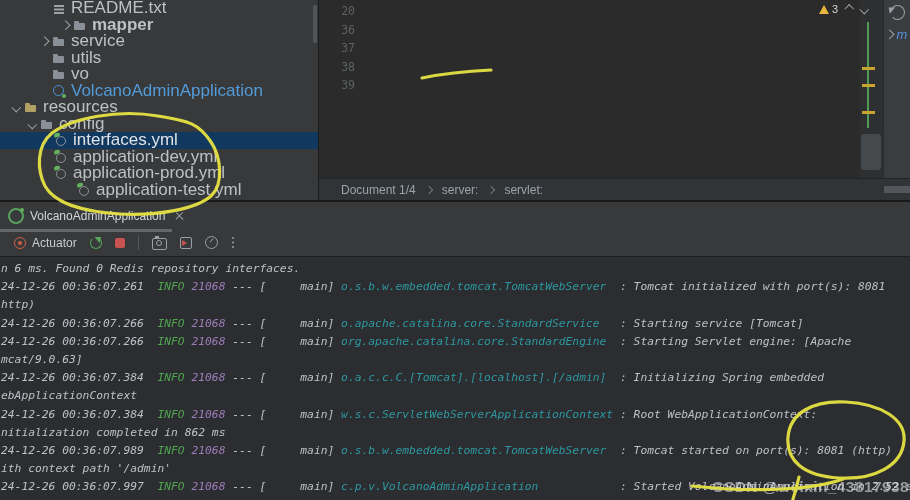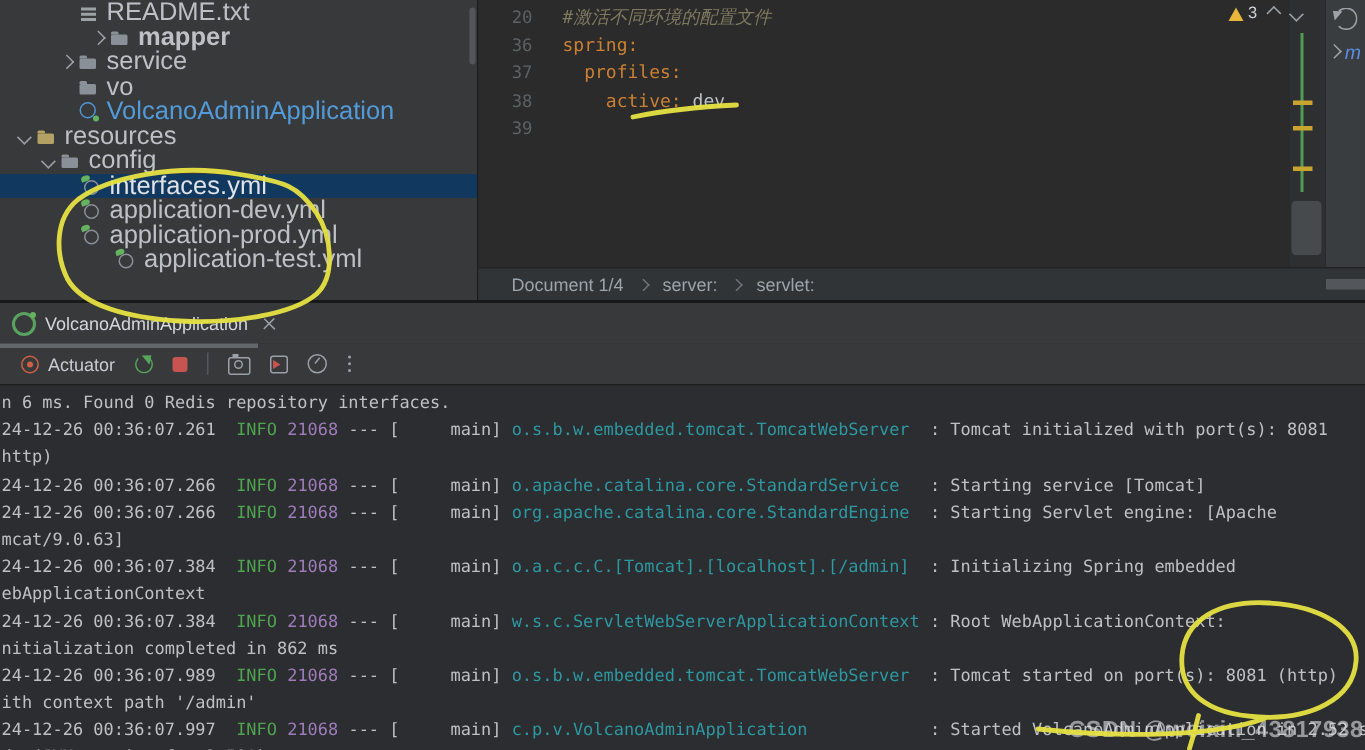--- a/index.html
+++ b/index.html
@@ -80,21 +80,21 @@
   .ic-camera::before{content:"";position:absolute;left:3.5px;top:1.5px;width:4px;height:4px;border:1.2px solid #9aa0a6;border-radius:50%;}
   .ic-camera::after{content:"";position:absolute;left:2px;top:-3px;width:4px;height:2px;background:#9aa0a6;}
   .ic-heap{width:10px;height:10px;border:1.3px solid #9aa0a6;border-radius:2px;position:relative;}
   .ic-heap::after{content:"";position:absolute;left:1px;top:2px;border-top:3px solid transparent;border-bottom:3px solid transparent;border-left:5px solid #c75450;}
   .ic-gauge{width:11px;height:11px;border:1.4px solid #9aa0a6;border-radius:50%;position:relative;}
   .ic-gauge::after{content:"";position:absolute;left:5px;top:1px;width:1.4px;height:5px;background:#9aa0a6;transform:rotate(40deg);}
   .ic-kebab{width:4px;height:14px;position:relative;}
   .ic-kebab::before{content:"";position:absolute;left:1px;top:1px;width:2.5px;height:2.5px;border-radius:50%;background:#9aa0a6;
       box-shadow:0 4.5px 0 #9aa0a6,0 9px 0 #9aa0a6;}
   .console{position:absolute;left:0;right:0;top:57px;bottom:0;overflow:hidden;padding:1px 0 13px 1px;
-      font-family:"DejaVu Sans Mono",monospace;font-size:11.3px;line-height:18.2px;white-space:pre;color:#bdc1c6;}
+      font-family:"DejaVu Sans Mono",monospace;font-size:11.3px;line-height:18.2px;white-space:pre;color:#bdc1c6;font-style:italic;}
   .cline{height:18.2px;}
   .kp{color:#bdc1c6;}
   .ki{color:var(--info,#4fa34f);}
   .kd{color:var(--pid,#9d7cb8);}
   .kl{color:var(--logger,#2d98a0);text-align:center;}
   .wm{position:absolute;right:1px;bottom:4px;font-family:"Liberation Sans",sans-serif;font-size:15.5px;font-weight:bold;
       color:#dfe1e5;opacity:.6;letter-spacing:.4px;z-index:8;}
   
   .ann{position:absolute;left:0;top:0;z-index:20;pointer-events:none;}
 </style>
@@ -117,20 +117,25 @@
           </span>
           <span class="ic ic-folder"></span>
           <span class="tlabel">mapper</span>
         </div>
         <div class="trow" style="padding-left: 36px;">
           <span class="cvw">
             <i class="cv r"></i>
           </span>
           <span class="ic ic-folder"></span>
           <span class="tlabel">service</span>
+        </div>
+        <div class="trow" style="padding-left: 36px;">
+          <span class="cvw"></span>
+          <span class="ic ic-folder"></span>
+          <span class="tlabel">utils</span>
         </div>
         <div class="trow" style="padding-left: 36px;">
           <span class="cvw"></span>
           <span class="ic ic-folder"></span>
           <span class="tlabel">vo</span>
         </div>
         <div class="trow blue" style="padding-left: 36px;">
           <span class="cvw"></span>
           <span class="ic ic-class"></span>
           <span class="tlabel">VolcanoAdminApplication</span>
@@ -174,21 +179,20 @@
 
     <div class="editor">
       <div class="code">
         <div class="gutter">
             <div>20</div>
             <div>36</div>
             <div>37</div>
             <div>38</div>
             <div>39</div>
           </div>
-        <div class="codelines"><div><span class="ec">#激活不同环境的配置文件</span></div><div><span class="ek">spring:</span></div><div><span class="ek">  profiles:</span></div><div><span class="ek">    active:</span><span class="ep"> dev</span></div><div></div></div>
       </div>
 
       <div class="inspect">
         <span style="display:flex;align-items:center;gap:3px;">
           <span class="tri"></span>
           <span class="wcount">3</span>
         </span>
         <span class="cv u" style="border-color:#9da2a8;"></span>
         <span class="cv d" style="border-color:#9da2a8;"></span>
       </div>

